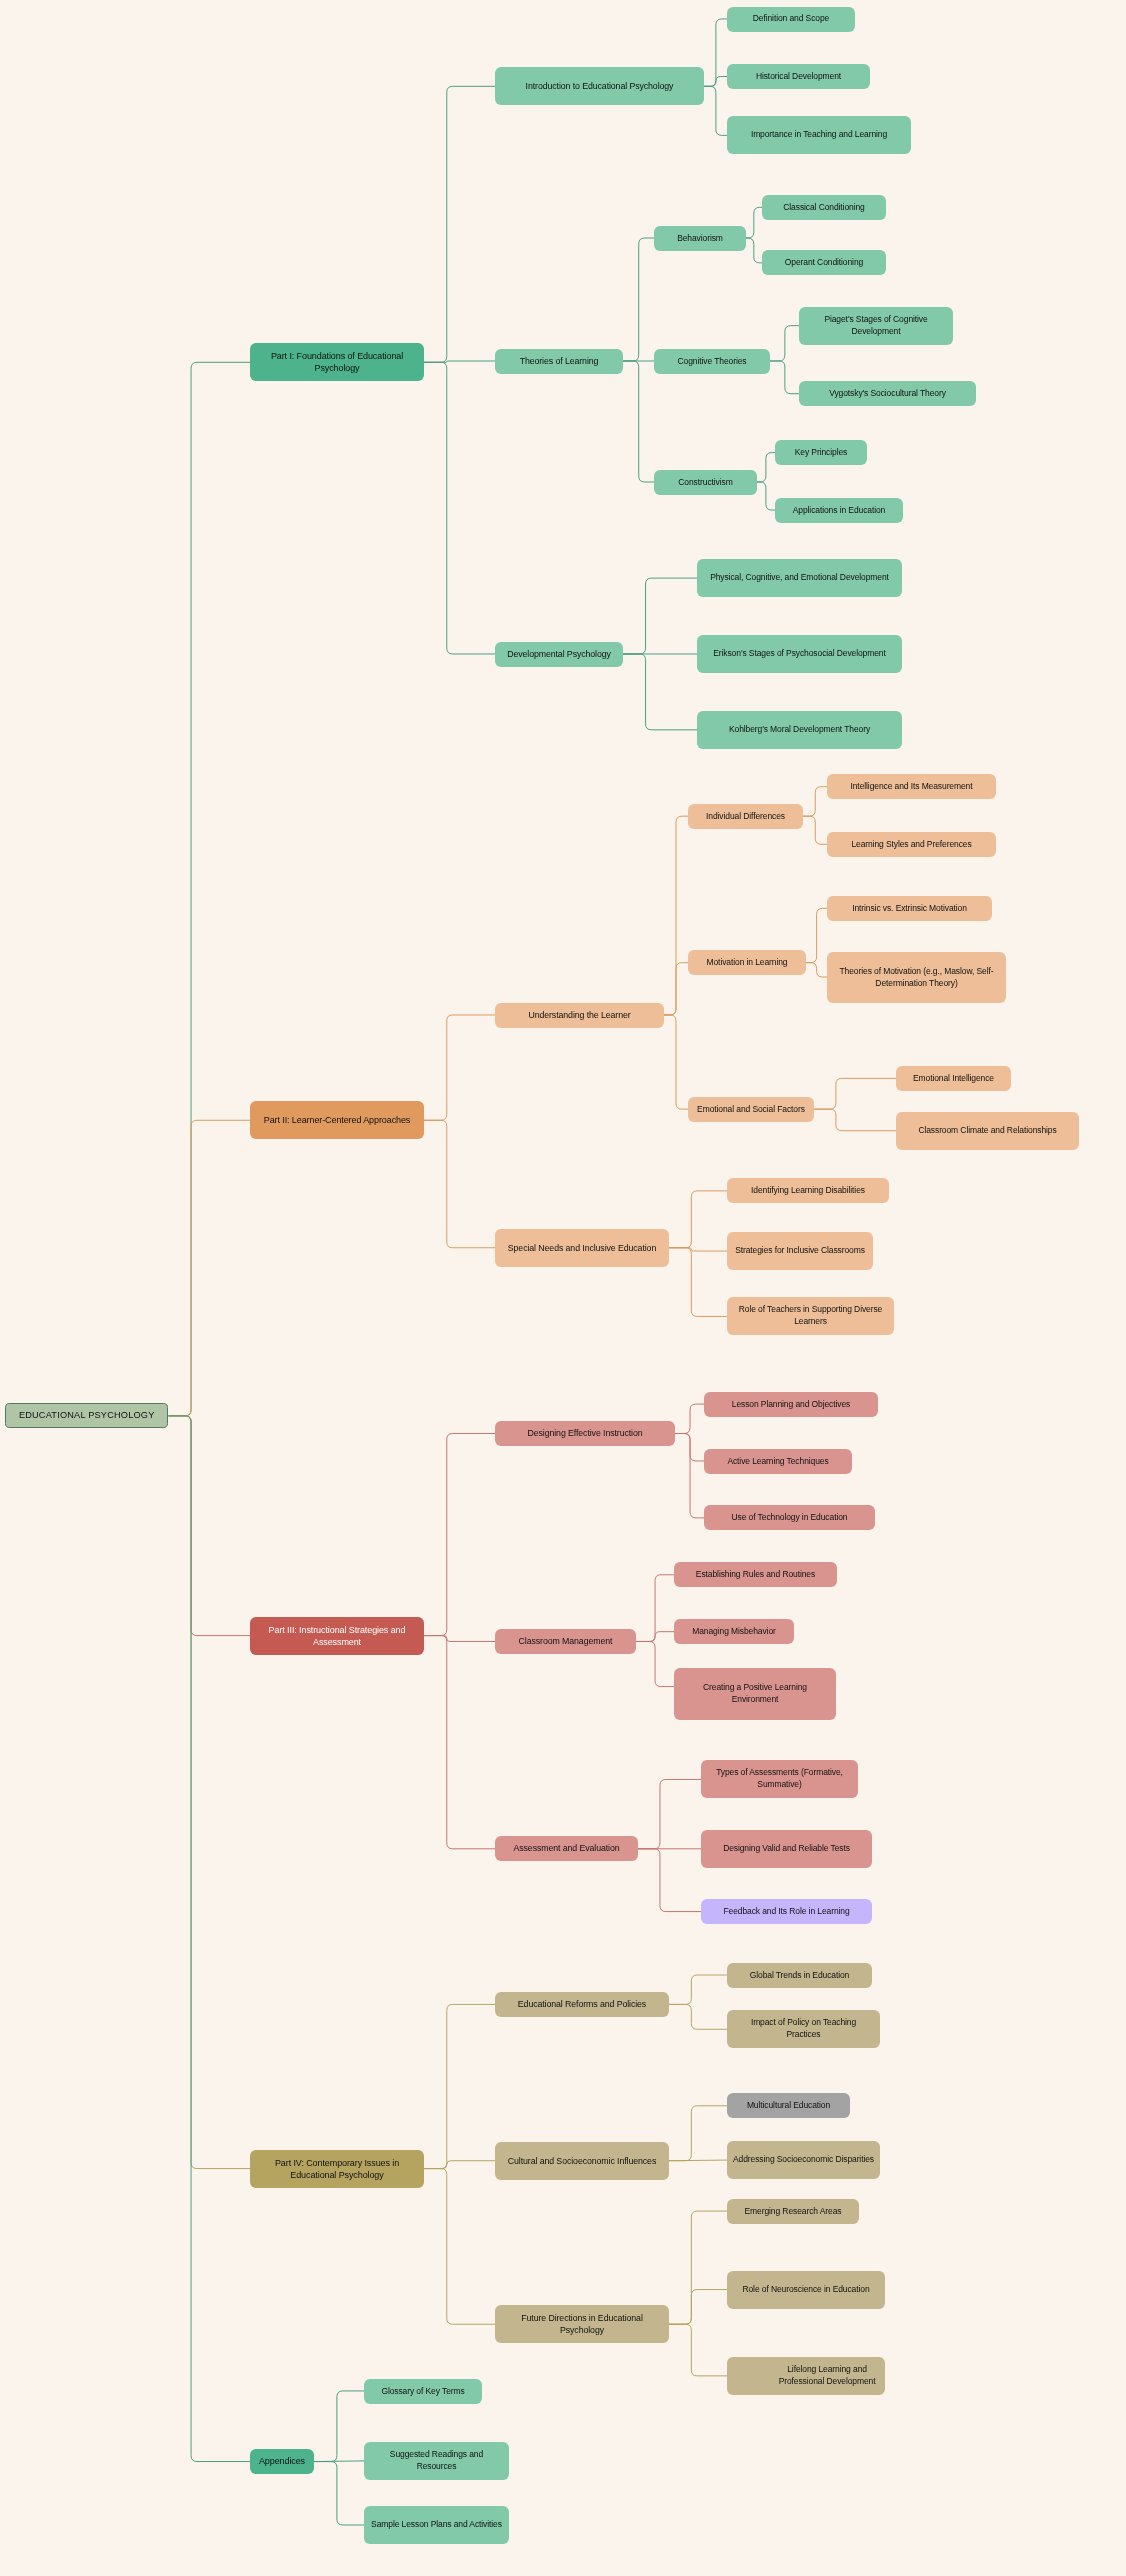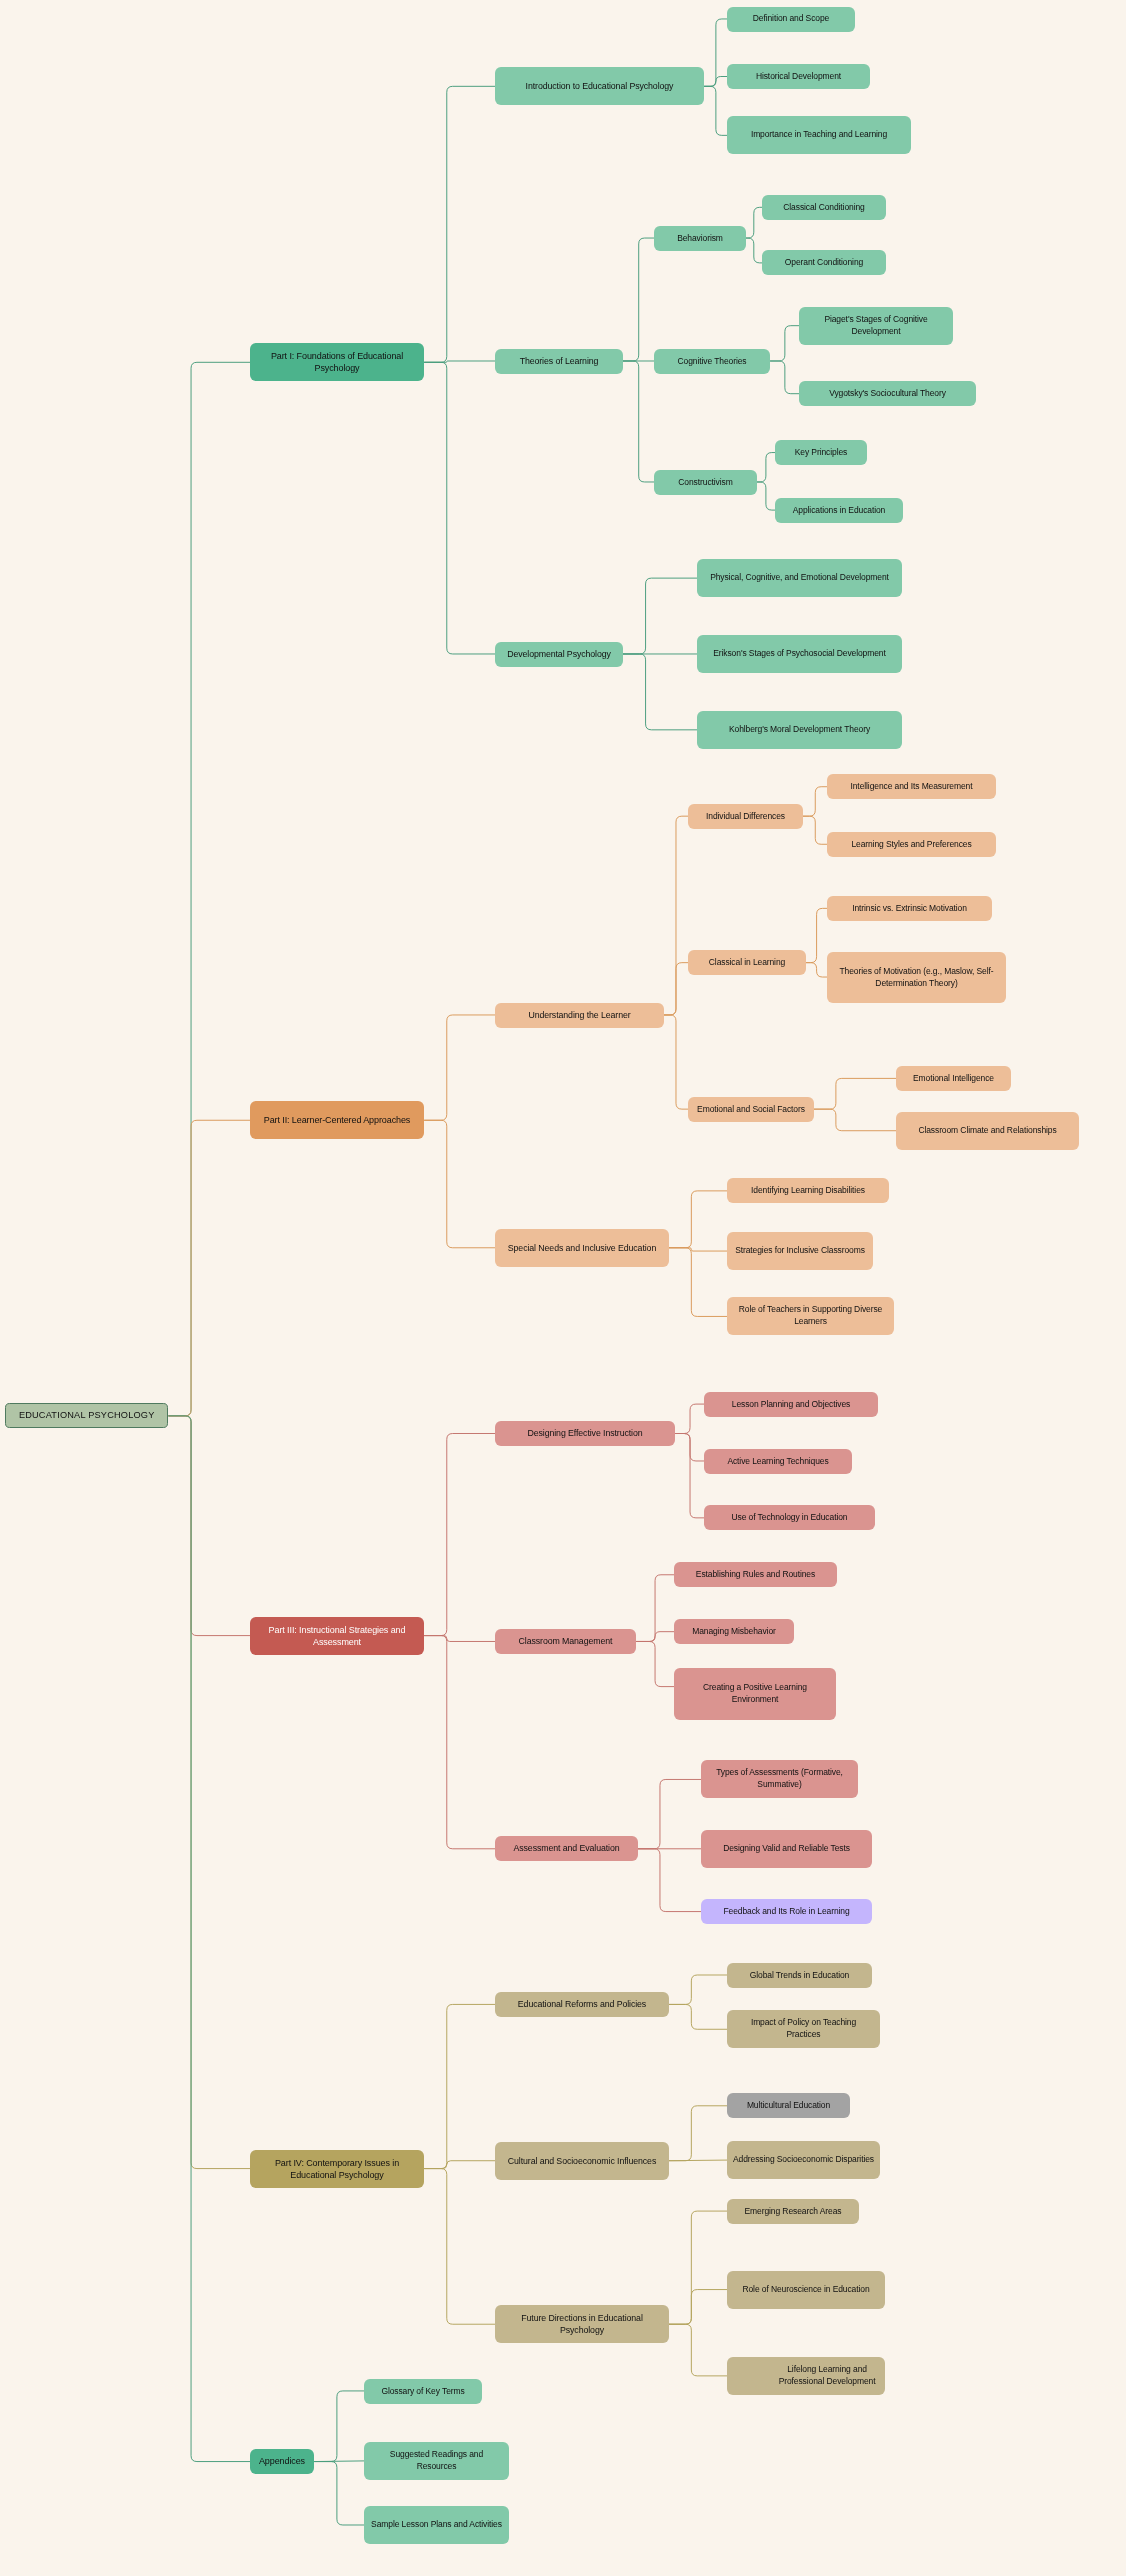--- a/index.html
+++ b/index.html
@@ -139,21 +139,21 @@
       <div class="node lvl3" style="left: 775px; top: 498px; width: 128px; height: 25px; background: rgb(130, 201, 169);">Applications in Education</div>
       <div class="node lvl2" style="left: 495px; top: 642px; width: 128px; height: 25px; background: rgb(130, 201, 169);">Developmental Psychology</div>
       <div class="node lvl3" style="left: 697px; top: 559px; width: 205px; height: 38px; background: rgb(130, 201, 169);">Physical, Cognitive, and Emotional Development</div>
       <div class="node lvl3" style="left: 697px; top: 635px; width: 205px; height: 38px; background: rgb(130, 201, 169);">Erikson's Stages of Psychosocial Development</div>
       <div class="node lvl3" style="left: 697px; top: 711px; width: 205px; height: 38px; background: rgb(130, 201, 169);">Kohlberg's Moral Development Theory</div>
       <div class="node part" style="left: 250px; top: 1101px; width: 174px; height: 38px; background: rgb(224, 154, 94);">Part II: Learner-Centered Approaches</div>
       <div class="node lvl2" style="left: 495px; top: 1003px; width: 169px; height: 25px; background: rgb(237, 190, 152);">Understanding the Learner</div>
       <div class="node lvl3" style="left: 688px; top: 804px; width: 115px; height: 25px; background: rgb(237, 190, 152);">Individual Differences</div>
       <div class="node lvl3" style="left: 827px; top: 774px; width: 169px; height: 25px; background: rgb(237, 190, 152);">Intelligence and Its Measurement</div>
       <div class="node lvl3" style="left: 827px; top: 832px; width: 169px; height: 25px; background: rgb(237, 190, 152);">Learning Styles and Preferences</div>
-      <div class="node lvl3" style="left: 688px; top: 950px; width: 118px; height: 25px; background: rgb(237, 190, 152);">Classical in Learning</div>
+      <div class="node lvl3" style="left: 688px; top: 950px; width: 118px; height: 25px; background: rgb(237, 190, 152);">Motivation in Learning</div>
       <div class="node lvl3" style="left: 827px; top: 896px; width: 165px; height: 25px; background: rgb(237, 190, 152);">Intrinsic vs. Extrinsic Motivation</div>
       <div class="node lvl3" style="left: 827px; top: 952px; width: 179px; height: 51px; background: rgb(237, 190, 152);">Theories of Motivation (e.g., Maslow, Self-Determination Theory)</div>
       <div class="node lvl3" style="left: 688px; top: 1097px; width: 126px; height: 25px; background: rgb(237, 190, 152);">Emotional and Social Factors</div>
       <div class="node lvl3" style="left: 896px; top: 1066px; width: 115px; height: 25px; background: rgb(237, 190, 152);">Emotional Intelligence</div>
       <div class="node lvl3" style="left: 896px; top: 1112px; width: 183px; height: 38px; background: rgb(237, 190, 152);">Classroom Climate and Relationships</div>
       <div class="node lvl2" style="left: 495px; top: 1229px; width: 174px; height: 38px; background: rgb(237, 190, 152);">Special Needs and Inclusive Education</div>
       <div class="node lvl3" style="left: 727px; top: 1178px; width: 162px; height: 25px; background: rgb(237, 190, 152);">Identifying Learning Disabilities</div>
       <div class="node lvl3" style="left: 727px; top: 1232px; width: 146px; height: 38px; background: rgb(237, 190, 152);">Strategies for Inclusive Classrooms</div>
       <div class="node lvl3" style="left: 727px; top: 1297px; width: 167px; height: 38px; background: rgb(237, 190, 152);">Role of Teachers in Supporting Diverse Learners</div>
       <div class="node part" style="left: 250px; top: 1617px; width: 174px; height: 38px; background: rgb(196, 90, 82); color: rgb(255, 255, 255);">Part III: Instructional Strategies and Assessment</div>

